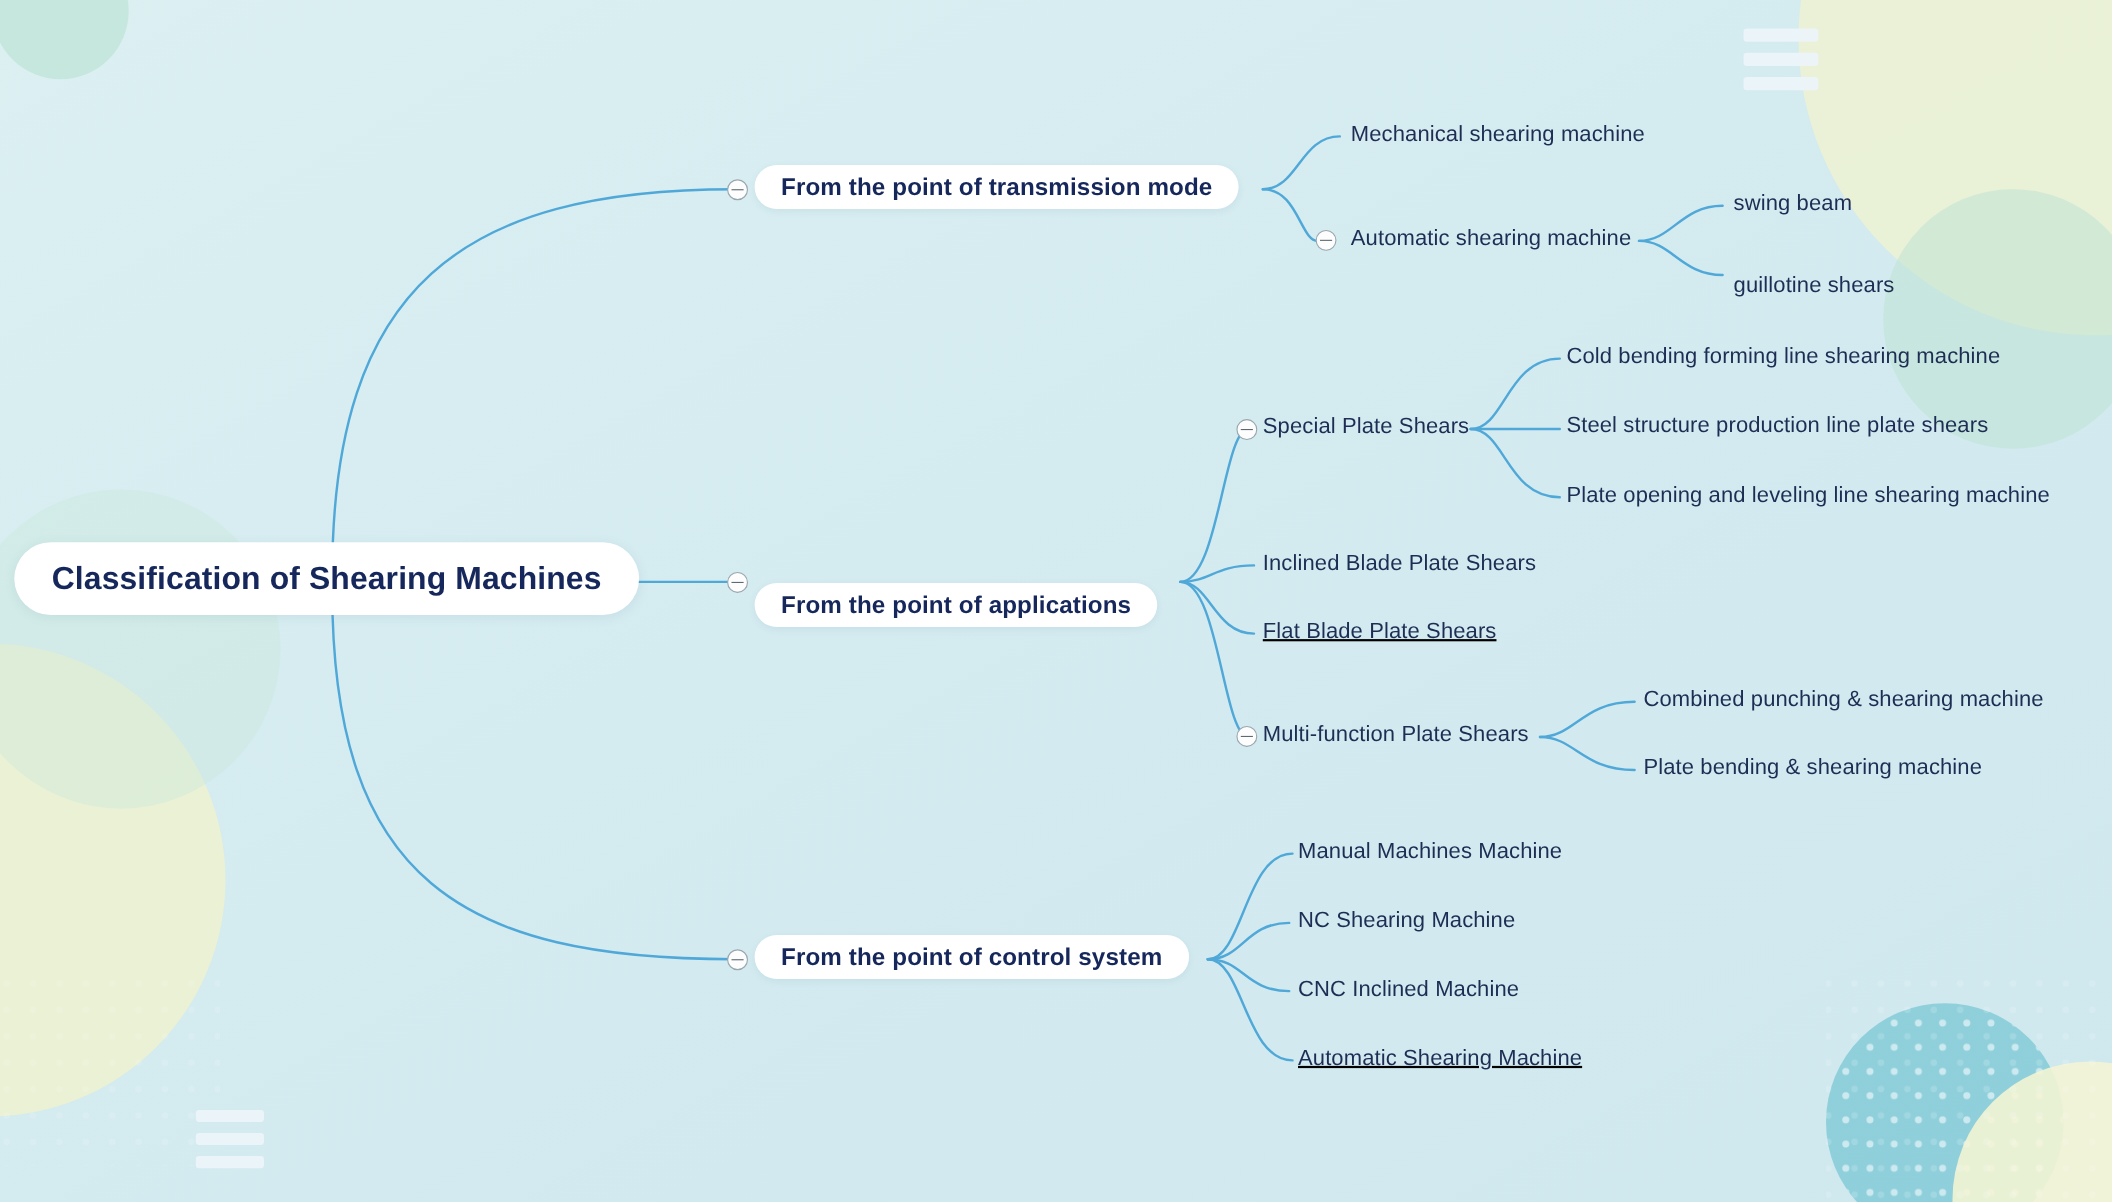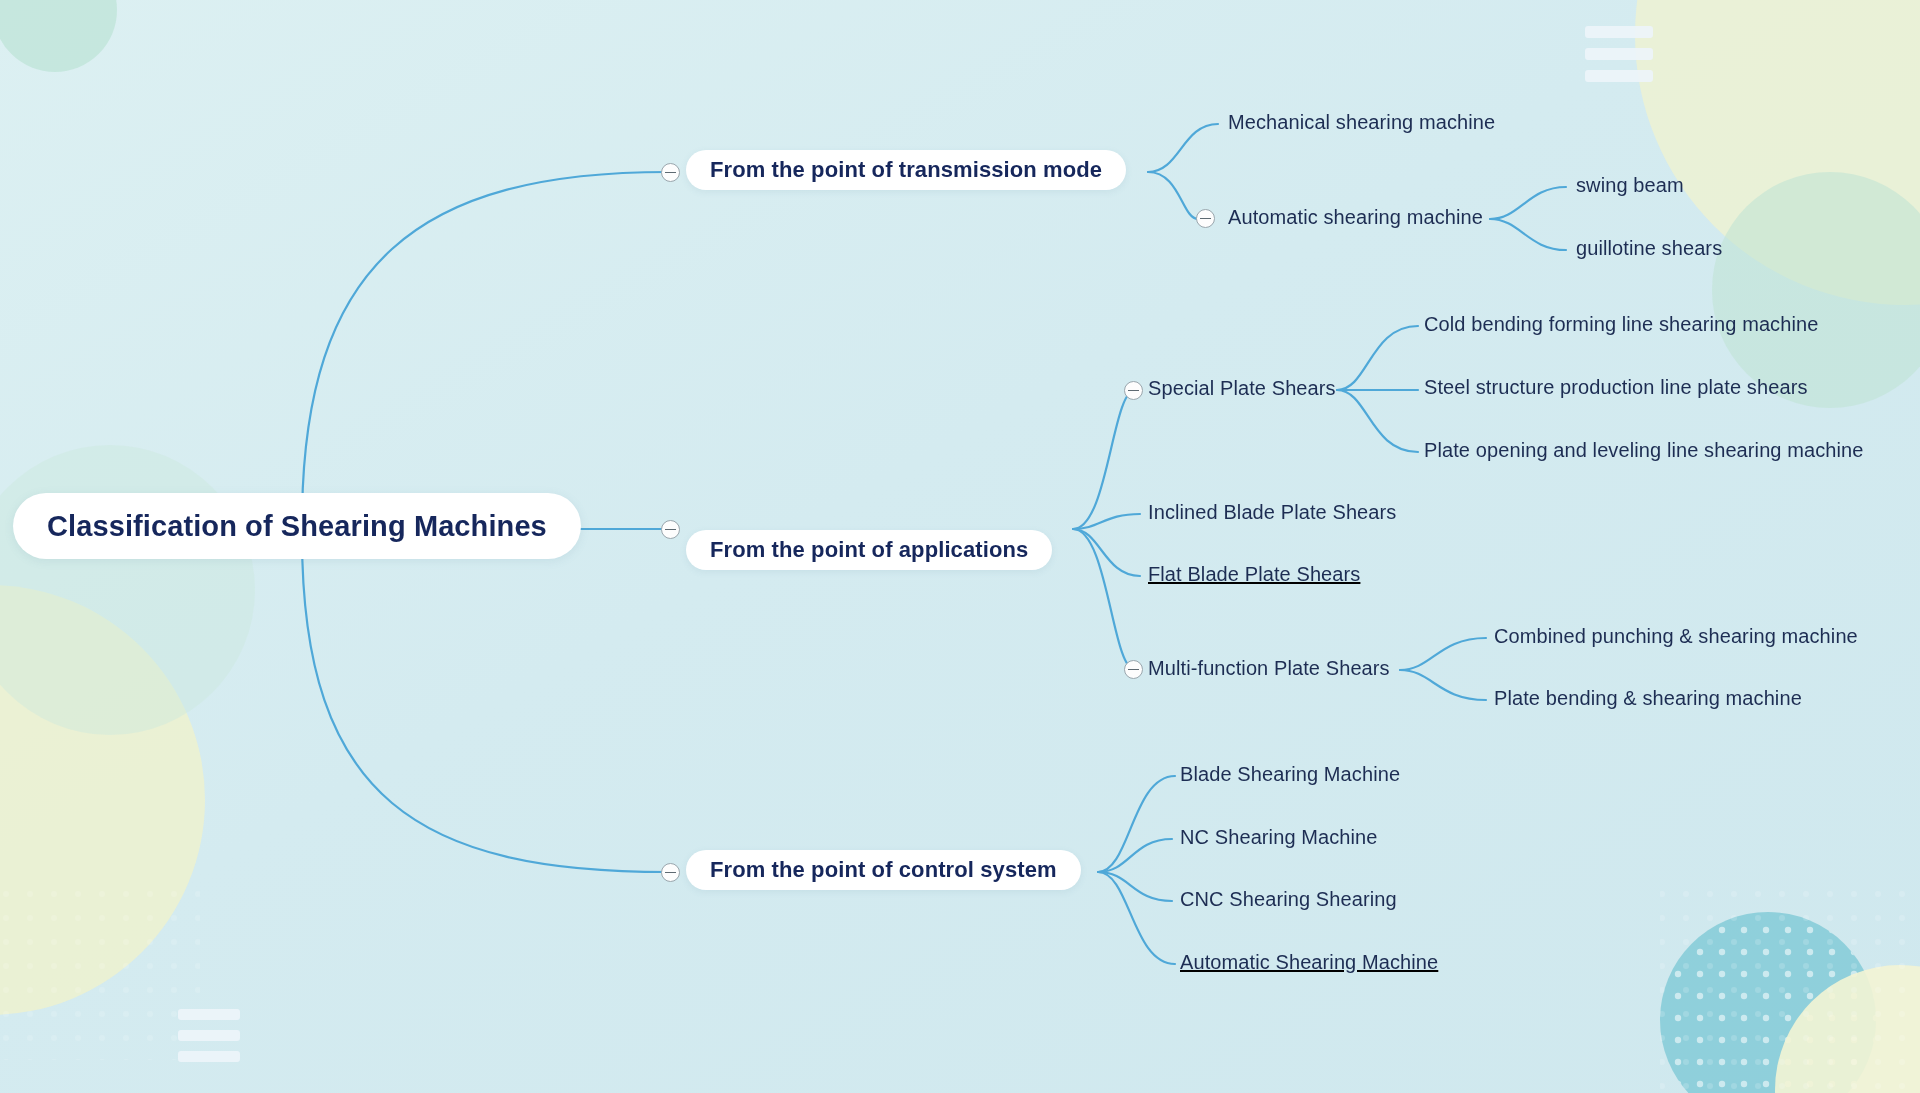--- a/index.html
+++ b/index.html
@@ -220,21 +220,21 @@
 
   <span class="toggle" style="left:1196px; top:209px;"></span>
   <div class="node text-node" style="left:1228px; top:206px;">
     <span class="label">Automatic shearing machine</span>
   </div>
 
   <div class="node text-node" style="left:1576px; top:174px;">
     <span class="label">swing beam</span>
   </div>
 
-  <div class="node text-node" style="left:1576px; top:237px;">
+  <div class="node text-node" style="left:1576px; top:248px;">
     <span class="label">guillotine shears</span>
   </div>
 
   <span class="toggle" style="left:661px; top:520px;"></span>
   <div class="node" style="left:686px; top:530px;">
     <div class="branch-pill">
       <span class="label">From the point of applications</span>
     </div>
   </div>
 
@@ -277,29 +277,29 @@
   </div>
 
   <span class="toggle" style="left:661px; top:863px;"></span>
   <div class="node" style="left:686px; top:850px;">
     <div class="branch-pill">
       <span class="label">From the point of control system</span>
     </div>
   </div>
 
   <div class="node text-node" style="left:1180px; top:763px;">
-    <span class="label">Blade Shearing Machine</span>
+    <span class="label">Manual Machines Machine</span>
   </div>
 
   <div class="node text-node" style="left:1180px; top:826px;">
     <span class="label">NC Shearing Machine</span>
   </div>
 
   <div class="node text-node" style="left:1180px; top:888px;">
-    <span class="label">CNC Shearing Shearing</span>
+    <span class="label">CNC Inclined Machine</span>
   </div>
 
   <div class="node text-node" style="left:1180px; top:951px;text-decoration:underline;">
     <span class="label">Automatic Shearing Machine</span>
   </div>
 
   <div class="bars" style="left:1585px; top:26px;">
     <i style="width:68px;height:12px;margin-bottom:10px;"></i>
     <i style="width:68px;height:12px;margin-bottom:10px;"></i>
     <i style="width:68px;height:12px;"></i>

